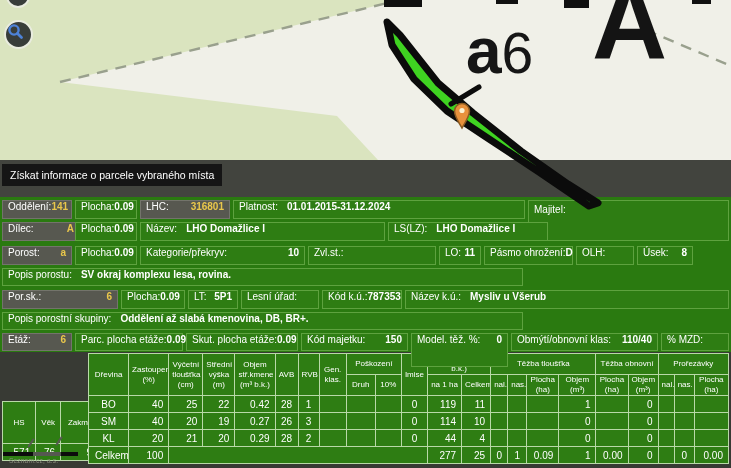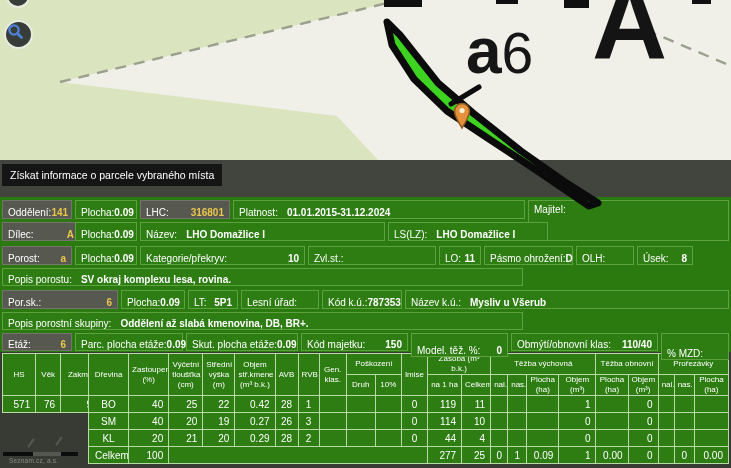--- a/index.html
+++ b/index.html
@@ -16,38 +16,38 @@
   .mapbtn{position:absolute;border-radius:50%;background:#383d3a;border:2px solid #e9ecdf;box-sizing:border-box;z-index:6;}
   .btn-top{left:6px;top:-16px;width:24px;height:24px;}
   .btn-search{left:4px;top:20px;width:29px;height:29px;display:flex;align-items:center;justify-content:center;cursor:pointer;}
   .parcel-svg{position:absolute;left:330px;top:0;z-index:5;pointer-events:none;}
   
   .panel{position:absolute;left:0;top:160px;width:731px;height:37px;background:#42443e;z-index:2;}
   .info-btn{position:absolute;left:2px;top:4px;background:#151515;color:#fff;font-size:10.5px;
             padding:5px 8px;border:none;cursor:pointer;font-family:inherit;}
   
   .form{position:absolute;left:0;top:197px;width:731px;height:155px;background:#2a7a10;z-index:3;}
-  .fld{position:absolute;height:19px;box-sizing:border-box;display:flex;align-items:flex-end;
+  .fld{position:absolute;height:19px;box-sizing:border-box;display:flex;align-items:flex-start;
        padding:0 5px;font-size:10px;color:#fff;background:#2e7d13;border:1px solid #5ea23f;}
   .fld .lab{white-space:nowrap;}
   .fld .val{margin-left:auto;font-weight:700;white-space:nowrap;}
   .fld .val.lv{margin-left:9px;margin-right:auto;}
   .fld.gray{background:#575850;border-color:#73746b;}
   .fld.gray .val{color:#e9c74b;}
   .fld.tall{height:41px;align-items:flex-start;padding-top:3px;}
   
   .bottom{position:absolute;left:0;top:352px;width:731px;height:116px;background:#383a34;}
   table{border-collapse:collapse;table-layout:fixed;position:absolute;top:1px;}
   th,td{border:1px solid #b9d9a8;background:#2e7d13;color:#fff;box-sizing:border-box;
         overflow:hidden;padding:0 3px;}
   th{font-size:8px;font-weight:400;white-space:pre-line;line-height:1.25;text-align:center;vertical-align:middle;}
   td{font-size:10px;height:17px;text-align:center;white-space:nowrap;}
   td.num{text-align:right;padding-right:5px;}
   td.lbl{text-align:left;padding-left:6px;}
-  .tblL{left:2px;width:96px;}
+  .tblL{left:2px;width:96px;margin-top:48px;}
   .tblL th{height:42px;}
   .tblR{left:88px;width:641px;}
   .tblR thead tr{height:21px;}
   .scalebar{position:absolute;height:4px;top:100px;background:#0c0c0c;}
   .attrib{position:absolute;left:9px;top:105px;font-size:6.5px;color:#8a8d7e;letter-spacing:.2px;}
   .tickmark{position:absolute;width:10px;height:2px;background:#565951;}
 </style>
 </head>
 <body>
 
@@ -208,29 +208,29 @@
       <span class="val">0.09</span>
       </div>
     <div class="fld" style="left:186px;top:136px;width:112px;height:18px">
       <span class="lab">Skut. plocha etáže:</span>
       <span class="val">0.09</span>
       </div>
     <div class="fld" style="left:301px;top:136px;width:107px;height:18px">
       <span class="lab">Kód majetku:</span>
       <span class="val">150</span>
       </div>
-    <div class="fld" style="left:411px;top:136px;width:97px;height:24px">
+    <div class="fld" style="left:411px;top:136px;width:97px;height:34px">
       <span class="lab">Model. těž. %:</span>
       <span class="val">0</span>
       </div>
     <div class="fld" style="left:511px;top:136px;width:147px;height:18px">
       <span class="lab">Obmýtí/obnovní klas:</span>
       <span class="val">110/40</span>
       </div>
-    <div class="fld" style="left:661px;top:136px;width:68px;height:27px">
+    <div class="fld" style="left:661px;top:136px;width:68px;height:18px">
       <span class="lab">% MZD:</span>
       <span class="val"></span>
       </div>
   </div>
 
   <div class="bottom">
     <table class="tblL">
       <colgroup>
           <col style="width:28px">
           <col style="width:21px">
@@ -291,21 +291,21 @@
           <th rowspan="2">Objem
 stř.kmene
 (m³ b.k.)</th>
           <th rowspan="2">AVB</th>
           <th rowspan="2">RVB</th>
           <th rowspan="2">Gen.
 klas.</th>
           <th colspan="2">Poškození</th>
           <th rowspan="2">Imise</th>
           <th colspan="2">Zásoba (m³ b.k.)</th>
-          <th colspan="4">Těžba výchovná</th>
+          <th colspan="4">Těžba tloušťka</th>
           <th colspan="2">Těžba obnovní</th>
           <th colspan="3">Prořezávky</th>
         </tr>
         <tr>
           <th>Druh</th>
           <th>10%</th>
           <th>na 1 ha</th>
           <th>Celkem</th>
           <th>nal.</th>
           <th>nas.</th>

